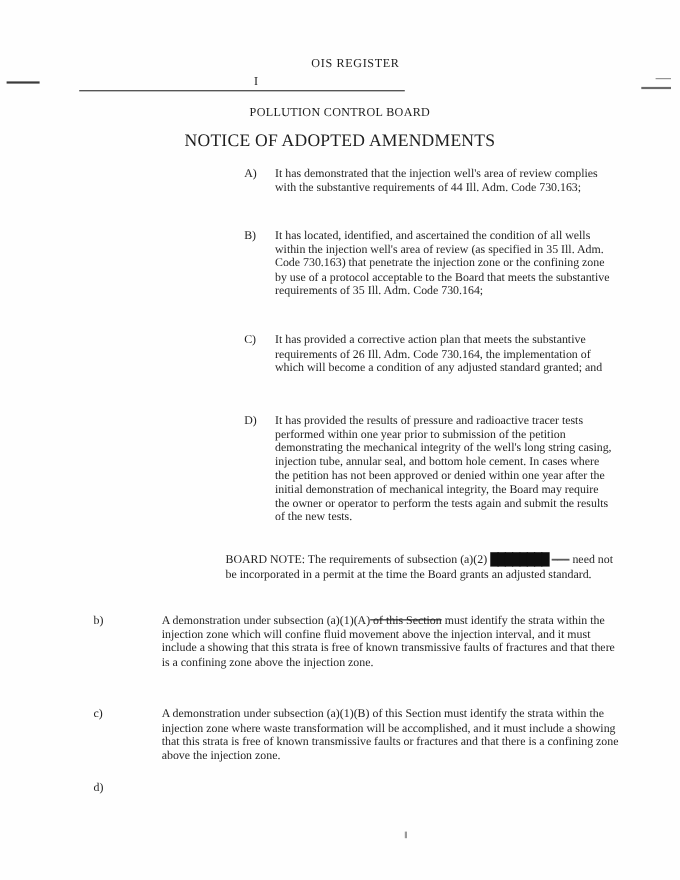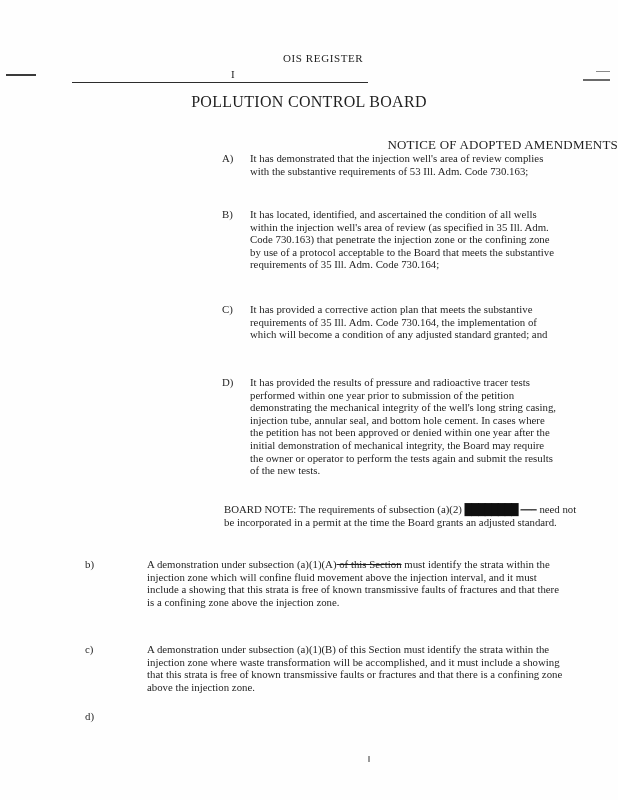--- a/index.html
+++ b/index.html
@@ -19,30 +19,30 @@
   .mark-left   { left:6px;  top:74px; width:30px; height:2px; }
   .mark-right1 { left:583px; top:79px; width:27px; height:2px; background:#6a6a6a; }
   .mark-right2 { left:596px; top:71px; width:14px; height:1px; background:#8a8a8a; }
   .mark-bottom { left:368px; top:756px; width:2px; height:6px; background:#9a9a9a; }
 
   
   .hdr-line { position:absolute; left:72px; top:82px; width:296px; height:1px; background:#2c2c2c; }
   .hdr-frag-left  { position:absolute; left:231px; top:68px; font-size:11px; }
   .hdr-frag-right { position:absolute; left:283px; top:52px; font-size:11px; letter-spacing:0.6px; }
 
-  .board-title  { position:absolute; top:96px;  left:0; width:100%; text-align:center; font-size:16px; letter-spacing:0.3px; }
-  .notice-title { position:absolute; top:139px; left:0; width:100%; text-align:right; font-size:13px; letter-spacing:0.2px; }
+  .board-title  { position:absolute; top:96px;  left:0; width:100%; text-align:center; font-size:11px; letter-spacing:0.3px; }
+  .notice-title { position:absolute; top:123px; left:0; width:100%; text-align:center; font-size:16px; letter-spacing:0.2px; }
 
   
   .item { position:absolute; left:222px; width:334px; display:flex; }
   .item-label { width:28px; flex:none; }
   .item-text  { flex:1; }
 
   
-  .board-note { position:absolute; left:205px; top:503px; width:356px;margin-left:19px; }
+  .board-note { position:absolute; left:205px; top:503px; width:356px; }
   .redact { color:#0f0f0f; letter-spacing:-1px; }
   .redact-tail { color:#4c4c4c; text-decoration:line-through; }
 
   
   .para { position:absolute; left:85px; width:478px; display:flex; }
   .para-label { width:62px; flex:none; }
   .para-text  { flex:1; }
   .struck { text-decoration:line-through; }
 </style>
 </head>
@@ -57,29 +57,29 @@
 
   <span class="hdr-frag-left">I</span>
   <span class="hdr-frag-right">OIS REGISTER</span>
   <div class="hdr-line"></div>
 
   <div class="board-title">POLLUTION CONTROL BOARD</div>
   <div class="notice-title">NOTICE OF ADOPTED AMENDMENTS</div>
 
   <div class="item" style="top:152px">
     <span class="item-label">A)</span>
-    <span class="item-text">It has demonstrated that the injection well's area of review complies with the substantive requirements of 53 Ill. Adm. Code 730.163;</span>
+    <span class="item-text">It has demonstrated that the injection well's area of review complies with the substantive requirements of 44 Ill. Adm. Code 730.163;</span>
   </div>
   <div class="item" style="top:208px">
     <span class="item-label">B)</span>
     <span class="item-text">It has located, identified, and ascertained the condition of all wells within the injection well's area of review (as specified in 35 Ill. Adm. Code 730.163) that penetrate the injection zone or the confining zone by use of a protocol acceptable to the Board that meets the substantive requirements of 35 Ill. Adm. Code 730.164;</span>
   </div>
   <div class="item" style="top:303px">
     <span class="item-label">C)</span>
-    <span class="item-text">It has provided a corrective action plan that meets the substantive requirements of 35 Ill. Adm. Code 730.164, the implementation of which will become a condition of any adjusted standard granted; and</span>
+    <span class="item-text">It has provided a corrective action plan that meets the substantive requirements of 26 Ill. Adm. Code 730.164, the implementation of which will become a condition of any adjusted standard granted; and</span>
   </div>
   <div class="item" style="top:376px">
     <span class="item-label">D)</span>
     <span class="item-text">It has provided the results of pressure and radioactive tracer tests performed within one year prior to submission of the petition demonstrating the mechanical integrity of the well's long string casing, injection tube, annular seal, and bottom hole cement.  In cases where the petition has not been approved or denied within one year after the initial demonstration of mechanical integrity, the Board may require the owner or operator to perform the tests again and submit the results of the new tests.</span>
   </div>
 
   <div class="board-note">
     <span>BOARD NOTE:  The requirements of subsection (a)(2)</span>
     <span class="redact">████████</span>
     <span class="redact-tail">–––</span>

